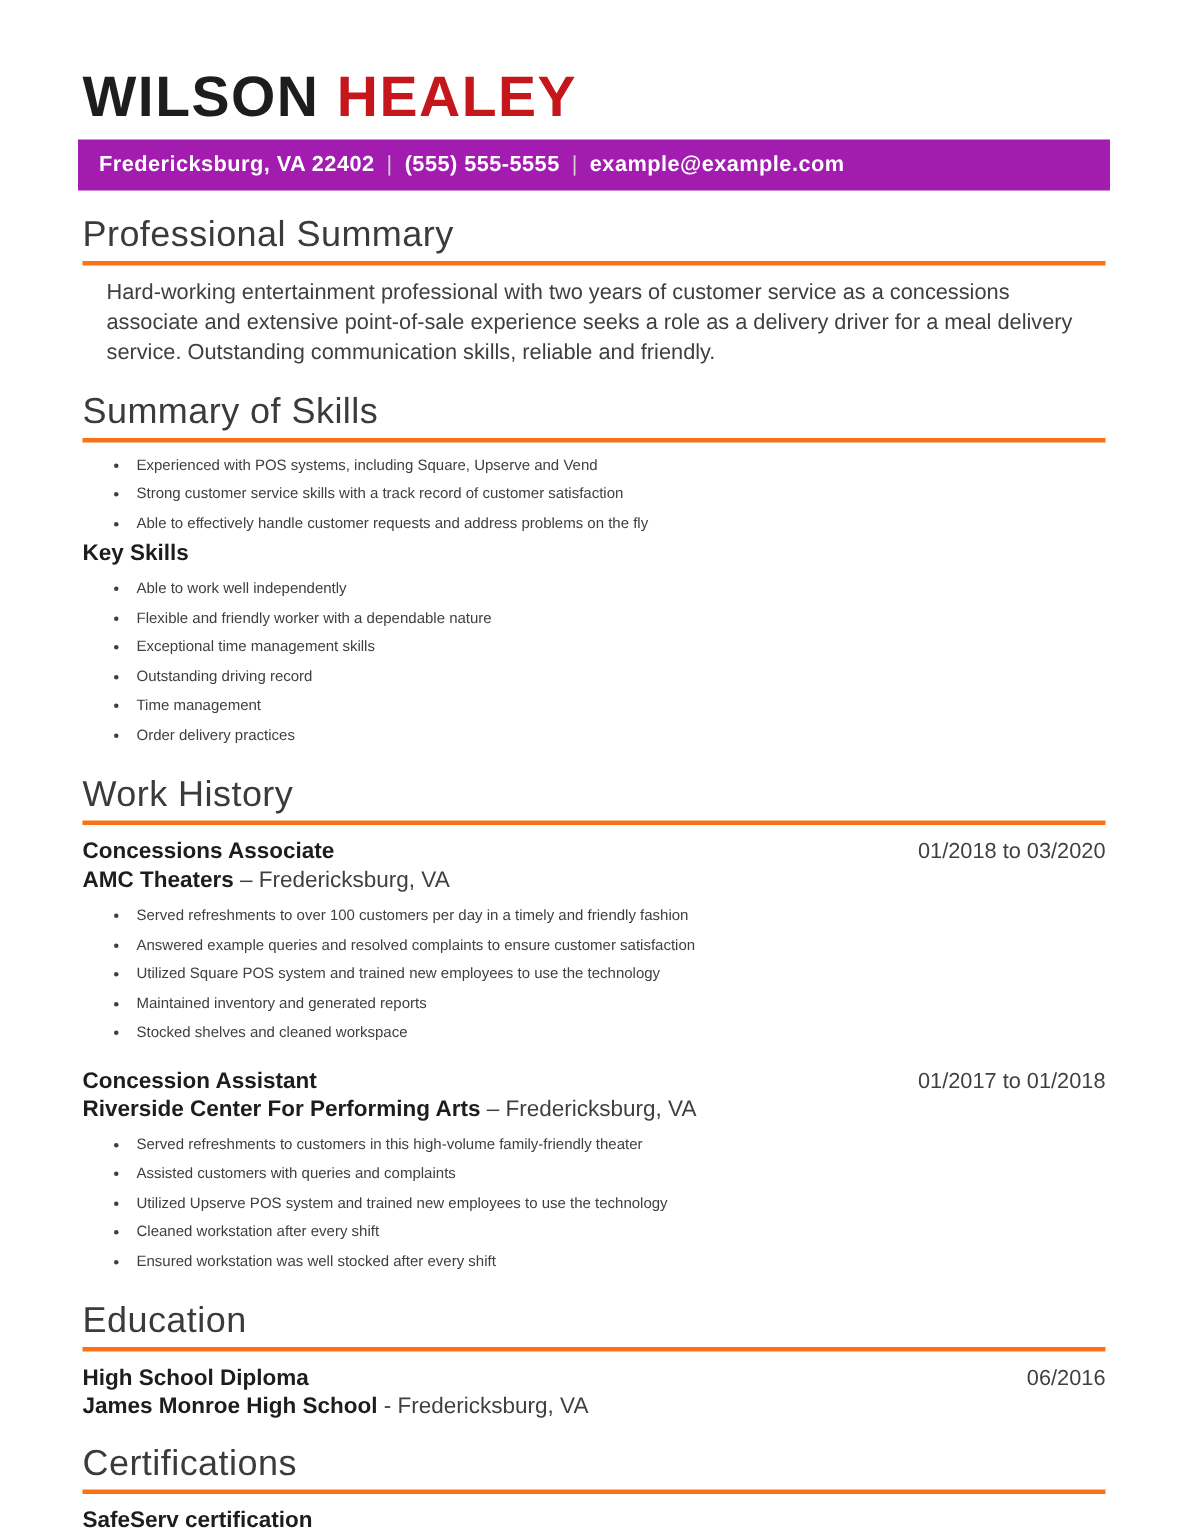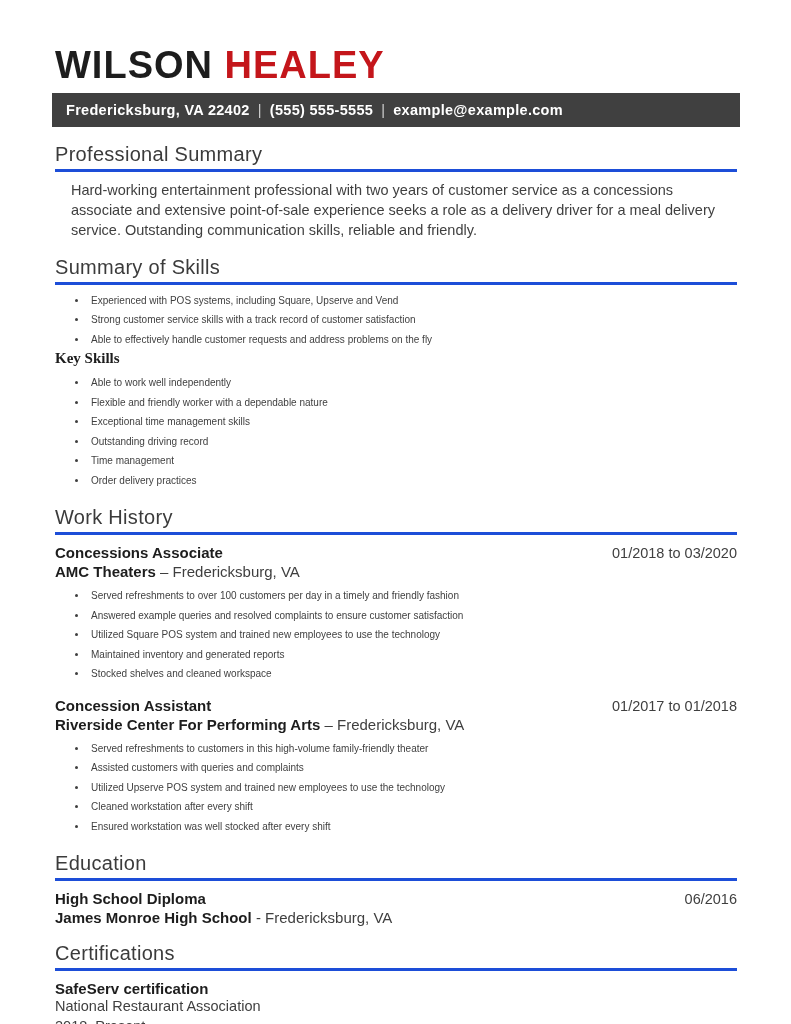--- a/index.html
+++ b/index.html
@@ -21,42 +21,42 @@
     font-weight: bold;
     color: #1d1d1d;
     letter-spacing: 1px;
     line-height: 1.05;
     white-space: nowrap;
   }
   .name .last { color: #c4161b; }
   
   .contact-bar {
     margin: 7px -3px 0 -3px;
-    background: #404040;
+    background: #a21caf;
     color: #ffffff;
     font-size: 14.5px;
     font-weight: bold;
     letter-spacing: 0.3px;
     padding: 9px 10px 9px 14px;
     white-space: nowrap;
   }
   .contact-bar .sep {
     color: #cfcfcf;
     font-weight: normal;
     padding: 0 8px;
   }
   
   .section-title {
     margin-top: 16px;
-    font-size: 20px;
+    font-size: 24px;
     font-weight: normal;
     color: #3b3b3b;
     letter-spacing: 0.3px;
     padding-bottom: 3px;
-    border-bottom: 3px solid #1d4ed8;
+    border-bottom: 3px solid #f97316;
   }
   
   .summary-text {
     margin: 8px 0 0 16px;
     font-size: 14.5px;
     line-height: 20px;
     color: #3f3f3f;
   }
   ul.bullets {
     margin: 6px 0 0 0;
@@ -67,21 +67,20 @@
     font-size: 10px;
     line-height: 19.5px;
     padding-left: 3px;
     color: #3f3f3f;
   }
   .key-skills-heading {
     margin-top: 1px;
     font-size: 15px;
     font-weight: bold;
     color: #1d1d1d;
-    font-family: Liberation Serif, serif;
   }
   
   .entry { margin-top: 9px; }
   .entry + .entry { margin-top: 13px; }
   .entry-header {
     display: flex;
     justify-content: space-between;
     align-items: baseline;
   }
   .entry-title {

